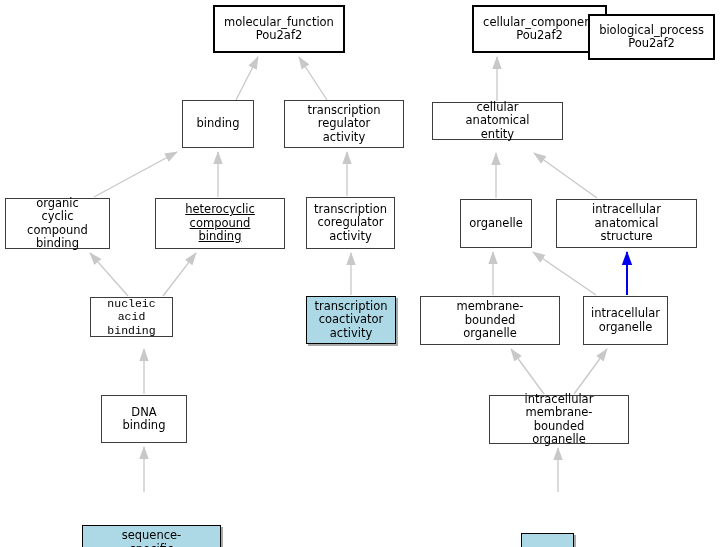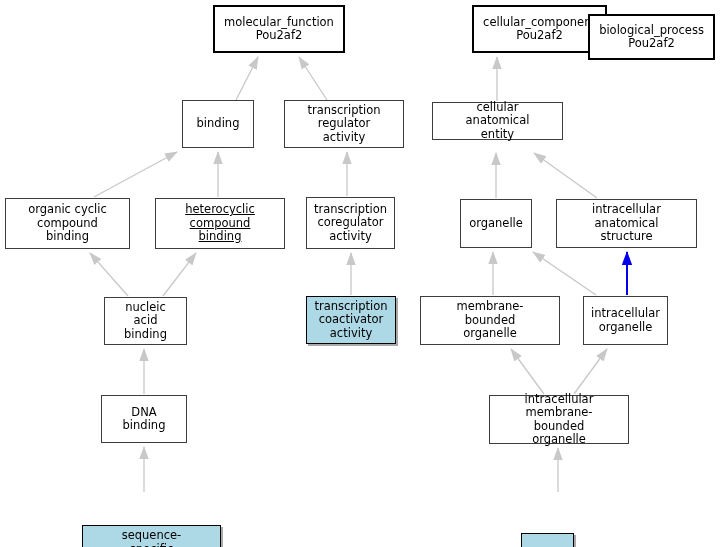--- a/index.html
+++ b/index.html
@@ -67,31 +67,31 @@
 Pou2af2</div>
       <div class="node root" style="left: 430px; top: 5px; width: 135px; height: 48px; margin-left: 42px;">cellular_component
 Pou2af2</div>
       <div class="node root" style="left: 588px; top: 14px; width: 127px; height: 46px;">biological_process
 Pou2af2</div>
       <div class="node term" style="left: 182px; top: 100px; width: 72px; height: 48px;">binding</div>
       <div class="node term" style="left: 284px; top: 100px; width: 120px; height: 48px;">transcription
 regulator activity</div>
       <div class="node term" style="left: 432px; top: 102px; width: 131px; height: 35px;">cellular anatomical
 entity</div>
-      <div class="node term" style="left: 5px; top: 198px; width: 125px; height: 51px;">organic cyclic
+      <div class="node term" style="left: 5px; top: 198px; width: 105px; height: 51px;">organic cyclic
 compound binding</div>
       <div class="node term" style="left: 155px; top: 198px; width: 130px; height: 51px; text-decoration: underline;">heterocyclic
 compound binding</div>
       <div class="node term" style="left: 306px; top: 197px; width: 89px; height: 52px;">transcription
 coregulator
 activity</div>
       <div class="node term" style="left: 460px; top: 199px; width: 72px; height: 49px;">organelle</div>
       <div class="node term" style="left: 556px; top: 199px; width: 141px; height: 49px;">intracellular
 anatomical structure</div>
-      <div class="node term" style="left: 104px; top: 297px; width: 83px; height: 48px;">nucleic acid
+      <div class="node term" style="left: 90px; top: 297px; width: 83px; height: 40px; font-family: Liberation Mono, monospace;">nucleic acid
 binding</div>
       <div class="node highlight" style="left: 306px; top: 296px; width: 90px; height: 48px;">transcription
 coactivator
 activity</div>
       <div class="node term" style="left: 420px; top: 296px; width: 140px; height: 49px;">membrane-bounded
 organelle</div>
       <div class="node term" style="left: 583px; top: 296px; width: 85px; height: 49px;">intracellular
 organelle</div>
       <div class="node term" style="left: 101px; top: 395px; width: 86px; height: 48px;">DNA binding</div>
       <div class="node term" style="left: 489px; top: 395px; width: 140px; height: 49px;">intracellular

